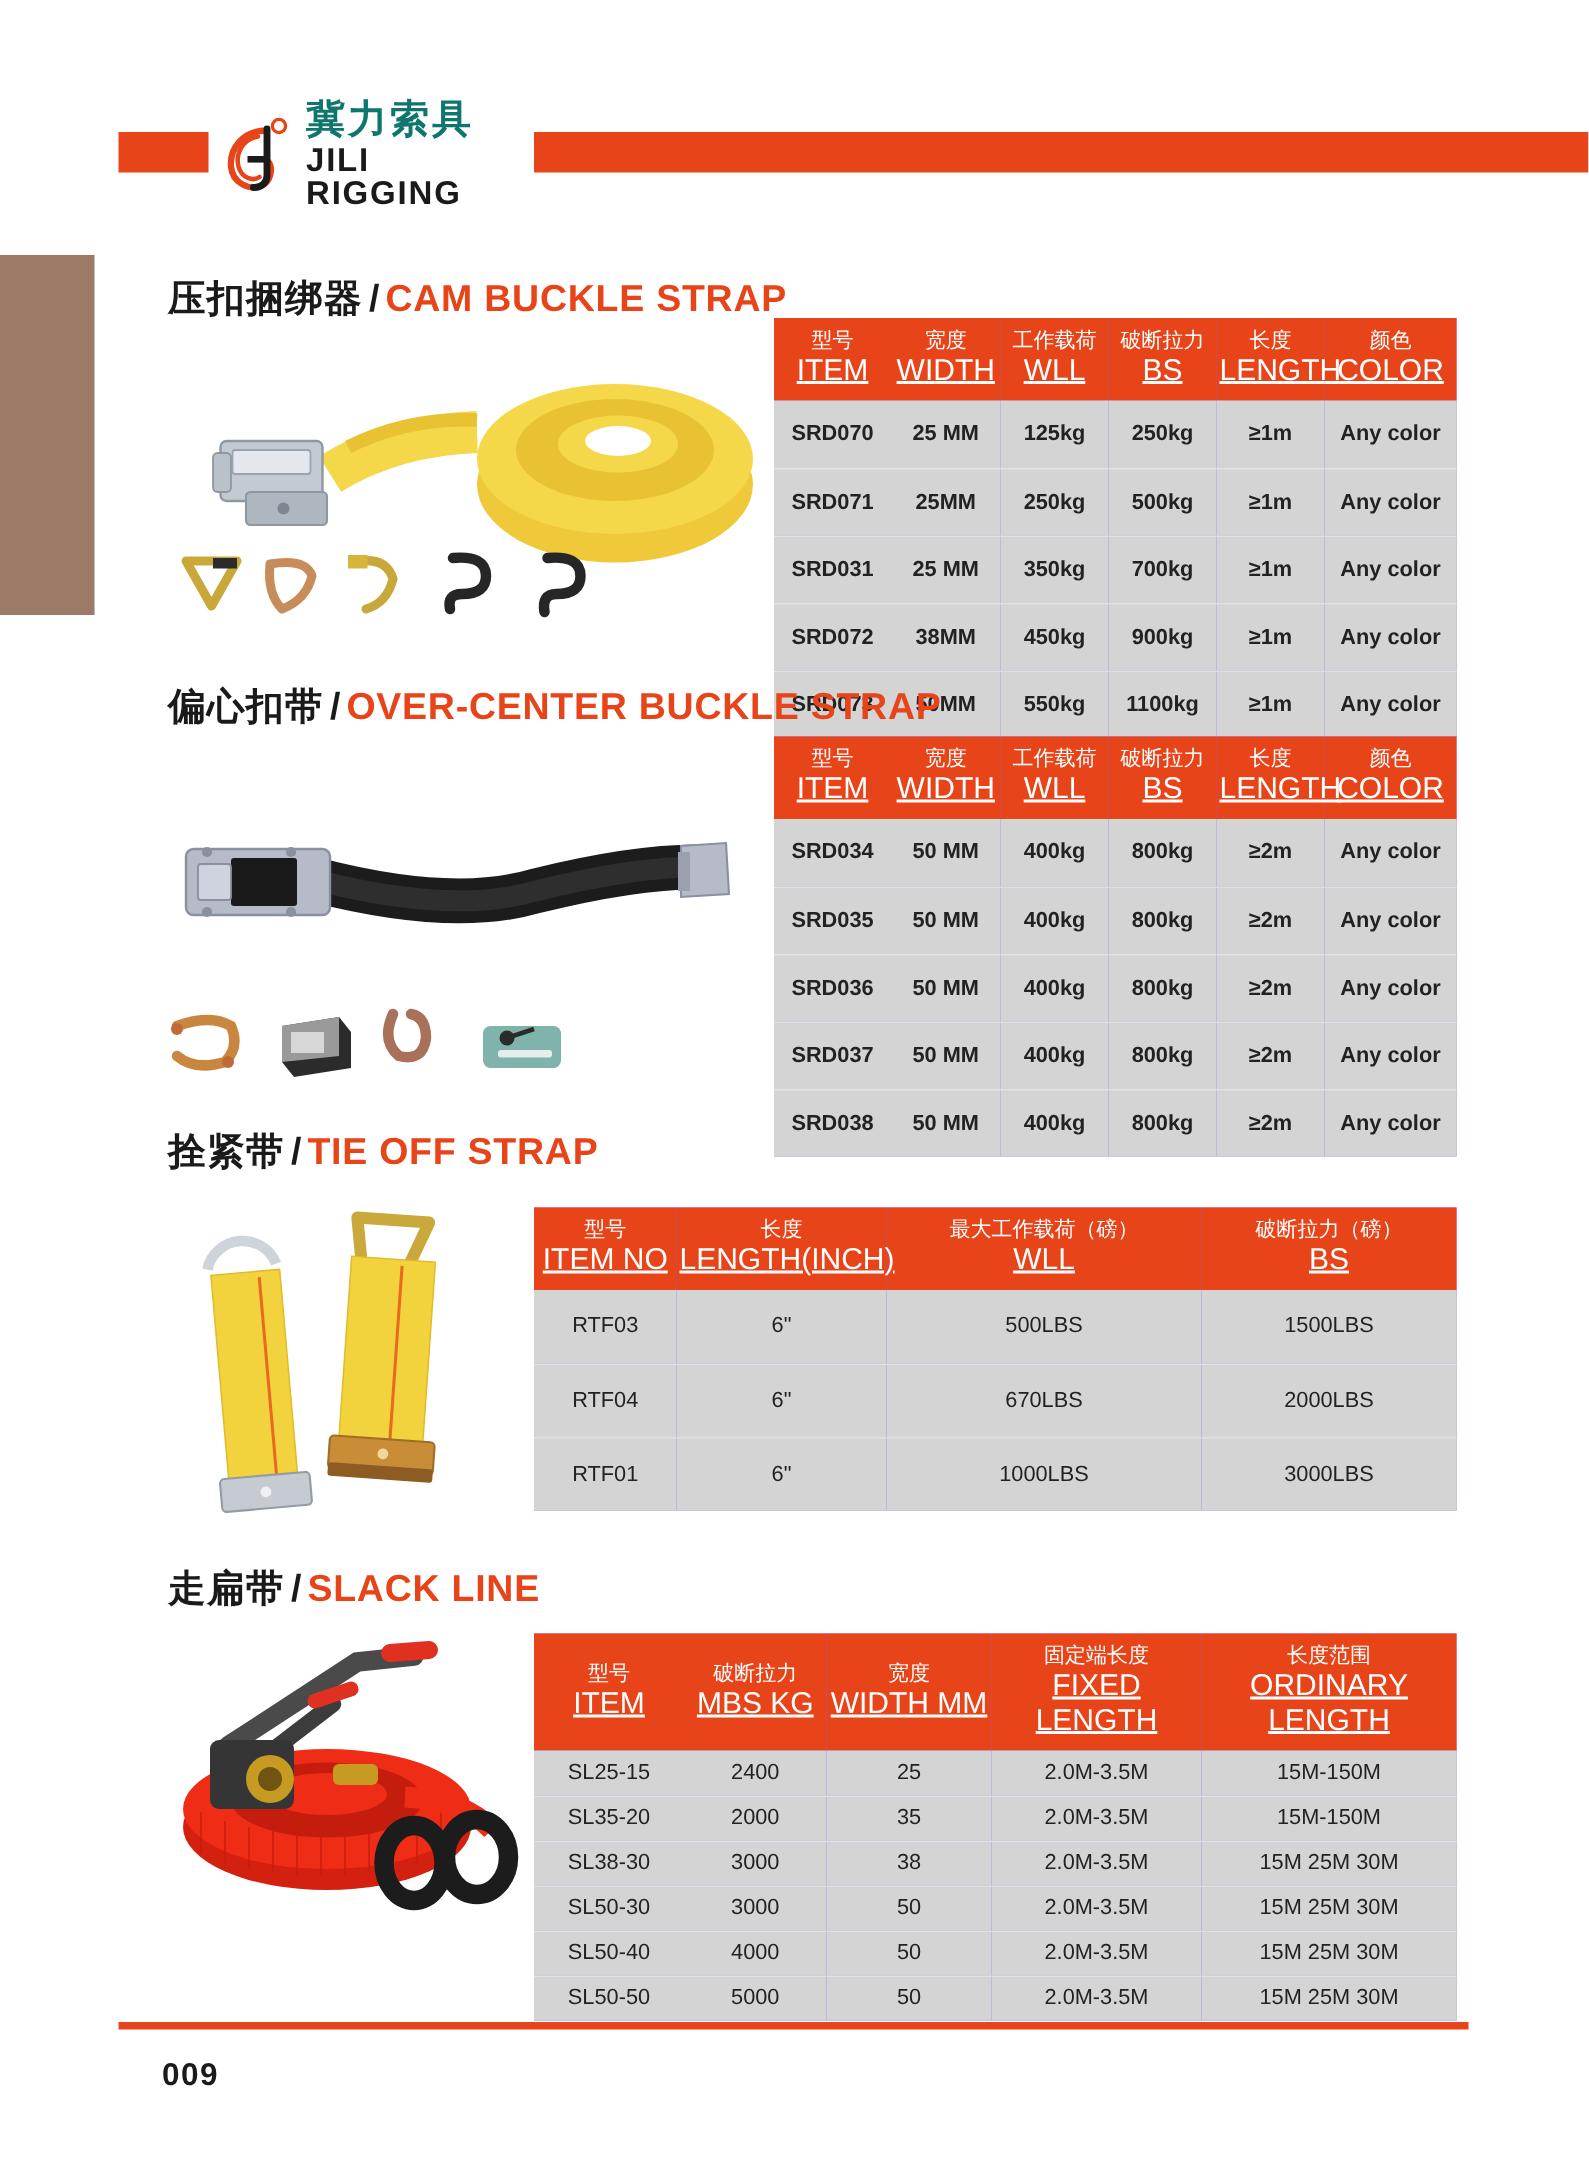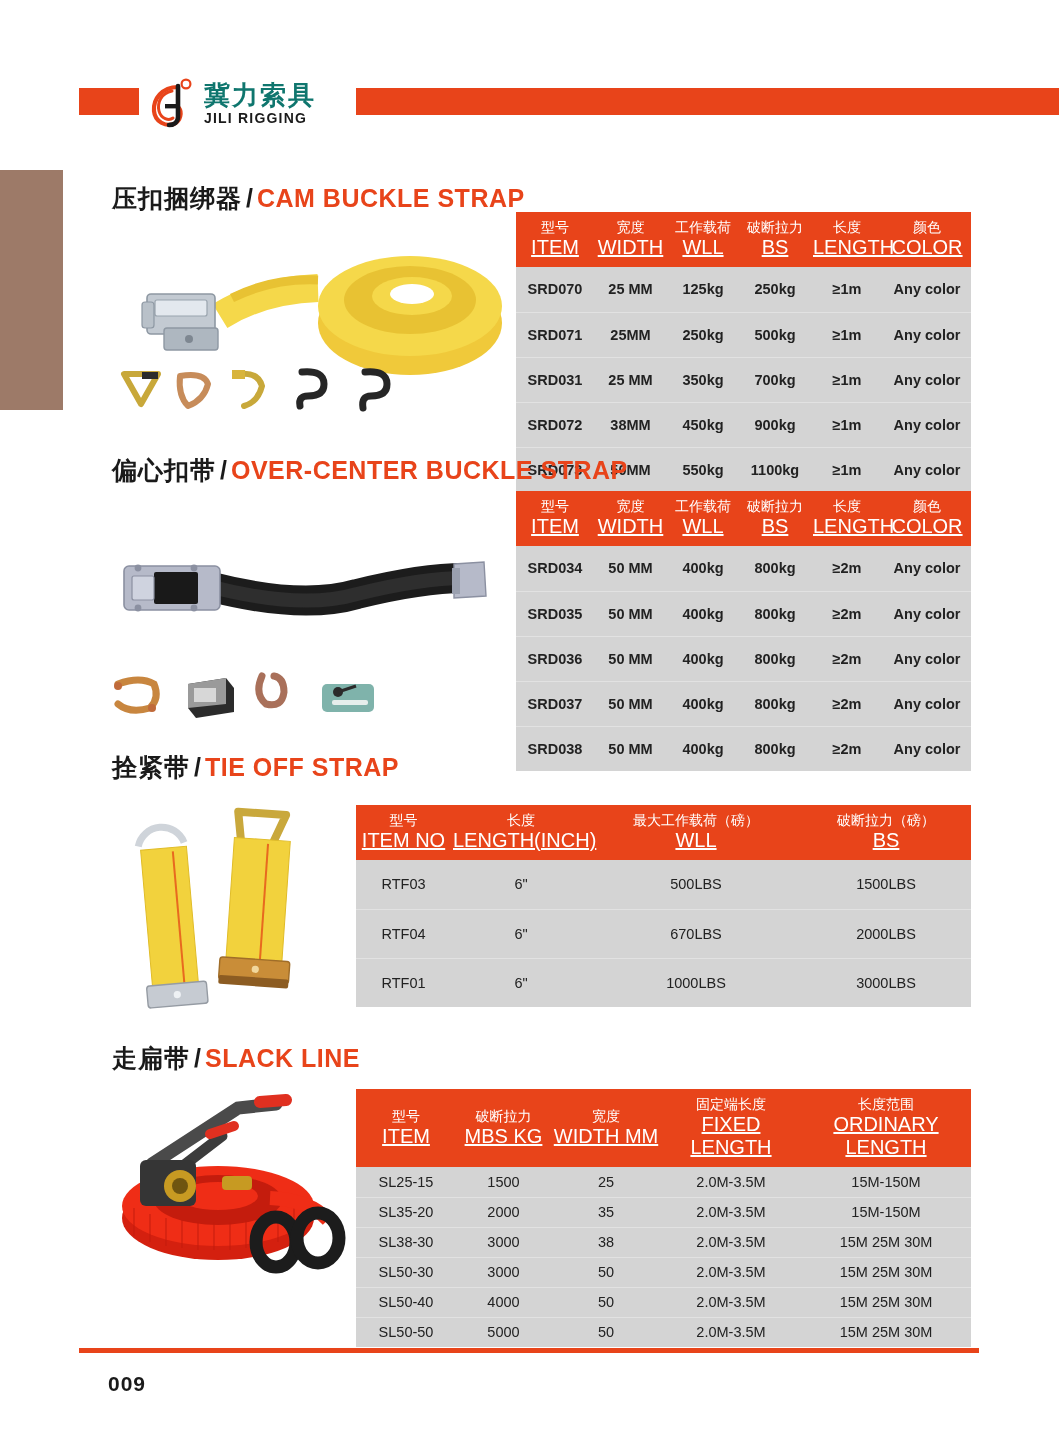--- a/index.html
+++ b/index.html
@@ -25,21 +25,21 @@
     position:absolute; left:148px; top:73px; width:200px; height:60px;
     background:#ffffff; display:flex; align-items:center; gap:8px;
   }
   .logo-mark { width:48px; height:52px; position:relative; flex:0 0 auto; }
   .logo-text { display:flex; flex-direction:column; justify-content:center; line-height:1; }
   .logo-cn {
     font-size:26px; font-weight:bold; color:#0f766e; letter-spacing:2px;
     font-family:"DejaVu Sans","Liberation Sans",sans-serif;
   }
   .logo-en {
-    font-size:14px; font-weight:bold; color:#1a1a1a; letter-spacing:1.2px;
+    font-size:22px; font-weight:bold; color:#1a1a1a; letter-spacing:1.2px;
     margin-top:3px;
   }
 
   
   .side-tab {
     position:absolute; left:0; top:170px; width:63px; height:240px;
     background:#9d7a68;
   }
   .sec-title {
     position:absolute; left:112px; white-space:nowrap;
@@ -508,21 +508,21 @@
           </th>
         <th>
           <span class="th-cn">长度范围</span>
           <span class="th-en">ORDINARY  LENGTH</span>
           </th>
       </tr>
     </thead>
     <tbody>
       <tr>
         <td>SL25-15</td>
-        <td>1500</td>
+        <td>2400</td>
         <td>25</td>
         <td>2.0M-3.5M</td>
         <td>15M-150M</td>
       </tr>
       <tr>
         <td>SL35-20</td>
         <td>2000</td>
         <td>35</td>
         <td>2.0M-3.5M</td>
         <td>15M-150M</td>

